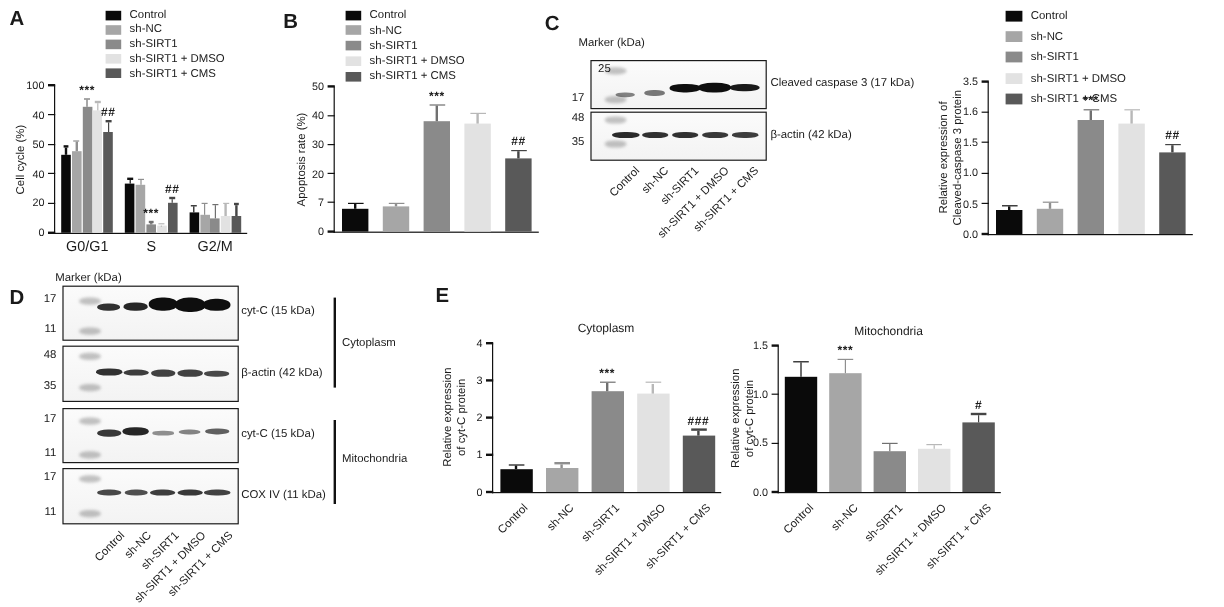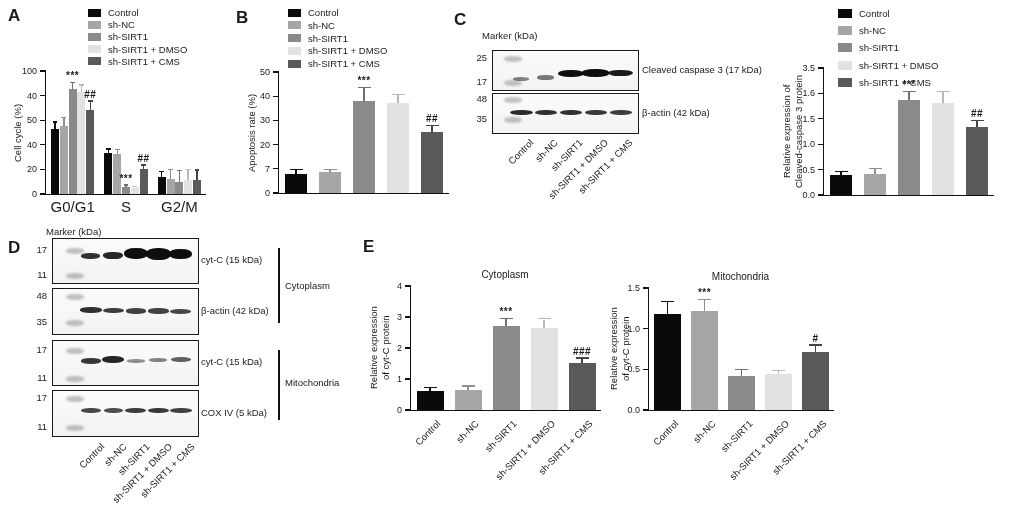--- a/index.html
+++ b/index.html
@@ -10,21 +10,21 @@
   .legend-item{position:absolute;display:flex;align-items:center;white-space:nowrap;}
   .legend-swatch{display:inline-block;margin-right:7px;}
   .legend-label{font-size:9.5px;}
   .chart{position:absolute;border-left:1.6px solid #111;border-bottom:1.6px solid #111;}
   .ytick{position:absolute;height:1.4px;background:#111;}
   .yticklab{position:absolute;font-size:9px;text-align:right;width:26px;}
   .bar{position:absolute;bottom:0;}
   .errline{position:absolute;width:1.3px;}
   .errcap{position:absolute;height:1.3px;}
   .sig{position:absolute;font-size:10px;font-weight:700;text-align:center;width:44px;letter-spacing:.5px;}
-  .xcatlab{position:absolute;font-size:15px;text-align:center;}
+  .xcatlab{position:absolute;font-size:12px;text-align:center;}
   .xlab{position:absolute;font-size:9.5px;white-space:nowrap;
         transform:rotate(-45deg);transform-origin:100% 0%;}
   .ylab{position:absolute;font-size:9.5px;writing-mode:vertical-rl;transform:rotate(180deg);
         text-align:center;white-space:pre-line;line-height:1.25;}
   .ctitle{position:absolute;font-size:10px;text-align:center;}
   .blot-box{position:absolute;background:linear-gradient(#fbfbfb,#f3f3f3);border:1.6px solid #1a1a1a;}
   .band{position:absolute;border-radius:45%;filter:blur(.5px);}
   .mblob{position:absolute;border-radius:45%;filter:blur(1.2px);}
   .mnum{position:absolute;font-size:9.5px;text-align:right;width:22px;}
   .blotlab{position:absolute;font-size:9.5px;white-space:nowrap;}
@@ -327,21 +327,21 @@
 
 <div class="blot-box" style="left: 492px; top: 50px; width: 145px; height: 39px;">
       <div class="mblob" style="left: 11.05px; top: 5.02px; width: 18px; height: 6px; background: rgba(45, 45, 45, 0.28);"></div>
       <div class="mblob" style="left: 11.05px; top: 28.81px; width: 18px; height: 6px; background: rgba(45, 45, 45, 0.28);"></div>
       <div class="band" style="left: 20.275px; top: 26.08px; width: 16px; height: 4px; background: rgba(14, 14, 14, 0.5);"></div>
       <div class="band" style="left: 44.425px; top: 24.27px; width: 17px; height: 4.5px; background: rgba(14, 14, 14, 0.55);"></div>
       <div class="band" style="left: 65.3px; top: 19.12px; width: 26px; height: 7px; background: rgb(14, 14, 14);"></div>
       <div class="band" style="left: 89.45px; top: 18.09px; width: 27px; height: 7.5px; background: rgb(14, 14, 14);"></div>
       <div class="band" style="left: 115.1px; top: 18.98px; width: 25px; height: 6.5px; background: rgba(14, 14, 14, 0.95);"></div>
     </div>
-    <div class="mnum" style="left: 465px; top: 52.02px;">25</div>
+    <div class="mnum" style="left: 487px; top: 52.02px;">25</div>
     <div class="mnum" style="left: 465px; top: 75.81px;">17</div>
     <div class="blotlab" style="left: 642px; top: 63.5px;">Cleaved caspase 3 (17 kDa)</div>
     <div class="blot-box" style="left: 492px; top: 93px; width: 145px; height: 39px;">
       <div class="mblob" style="left: 11.05px; top: 2.68px; width: 18px; height: 6px; background: rgba(45, 45, 45, 0.28);"></div>
       <div class="mblob" style="left: 11.05px; top: 23.35px; width: 18px; height: 6px; background: rgba(45, 45, 45, 0.28);"></div>
       <div class="band" style="left: 16.775px; top: 15.58px; width: 23px; height: 5.5px; background: rgba(14, 14, 14, 0.88);"></div>
       <div class="band" style="left: 41.925px; top: 15.58px; width: 22px; height: 5.5px; background: rgba(14, 14, 14, 0.85);"></div>
       <div class="band" style="left: 67.3px; top: 15.58px; width: 22px; height: 5.5px; background: rgba(14, 14, 14, 0.85);"></div>
       <div class="band" style="left: 91.95px; top: 15.97px; width: 22px; height: 5.5px; background: rgba(14, 14, 14, 0.82);"></div>
       <div class="band" style="left: 116.6px; top: 16.22px; width: 22px; height: 5px; background: rgba(14, 14, 14, 0.8);"></div>
@@ -394,19 +394,19 @@
       <div class="mblob" style="left: 12.5px; top: 4.975px; width: 18px; height: 6px; background: rgba(45, 45, 45, 0.28);"></div>
       <div class="mblob" style="left: 12.5px; top: 34px; width: 18px; height: 6px; background: rgba(45, 45, 45, 0.28);"></div>
       <div class="band" style="left: 27.7px; top: 17.3px; width: 20px; height: 5px; background: rgba(14, 14, 14, 0.75);"></div>
       <div class="band" style="left: 50.675px; top: 17.3px; width: 19px; height: 5px; background: rgba(14, 14, 14, 0.72);"></div>
       <div class="band" style="left: 72.15px; top: 16.6px; width: 21px; height: 5.5px; background: rgba(14, 14, 14, 0.8);"></div>
       <div class="band" style="left: 94.625px; top: 16.6px; width: 21px; height: 5.5px; background: rgba(14, 14, 14, 0.82);"></div>
       <div class="band" style="left: 116.6px; top: 16.85px; width: 22px; height: 5px; background: rgba(14, 14, 14, 0.78);"></div>
     </div>
     <div class="mnum" style="left: 25px; top: 391.975px;">17</div>
     <div class="mnum" style="left: 25px; top: 421px;">11</div>
-    <div class="blotlab" style="left: 201px; top: 406.5px;">COX IV (5 kDa)</div>
+    <div class="blotlab" style="left: 201px; top: 406.5px;">COX IV (11 kDa)</div>
     <div class="xlab" style="right: 921.3px; top: 441px;">Control</div>
     <div class="xlab" style="right: 898.825px; top: 441px;">sh-NC</div>
     <div class="xlab" style="right: 876.35px; top: 441px;">sh-SIRT1</div>
     <div class="xlab" style="right: 853.875px; top: 441px;">sh-SIRT1 + DMSO</div>
     <div class="xlab" style="right: 831.4px; top: 441px;">sh-SIRT1 + CMS</div>
   </div>
 
 </body></html>

